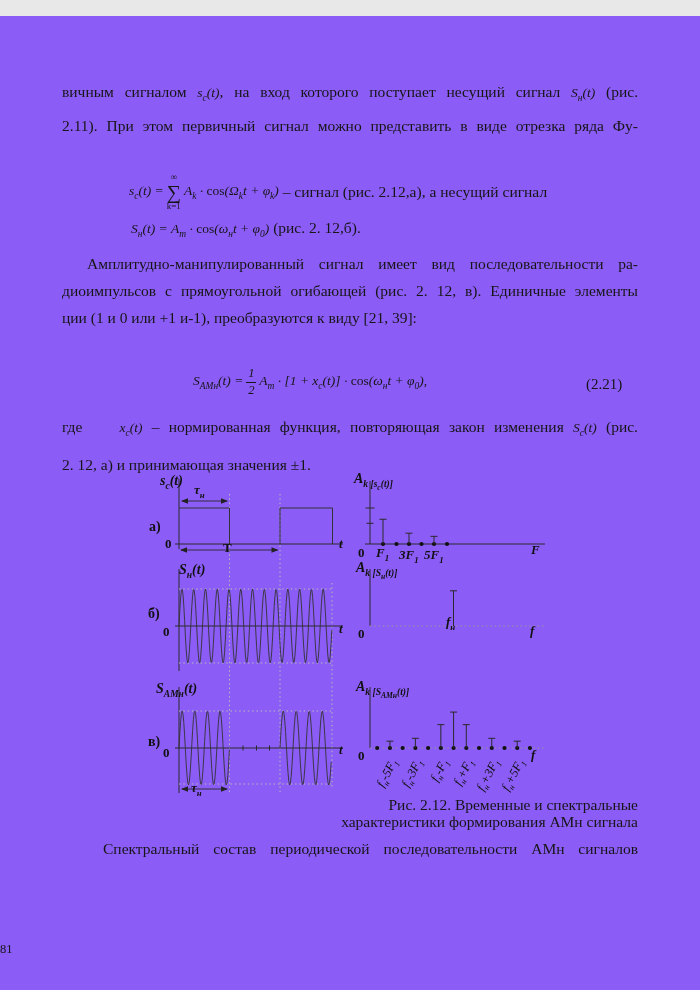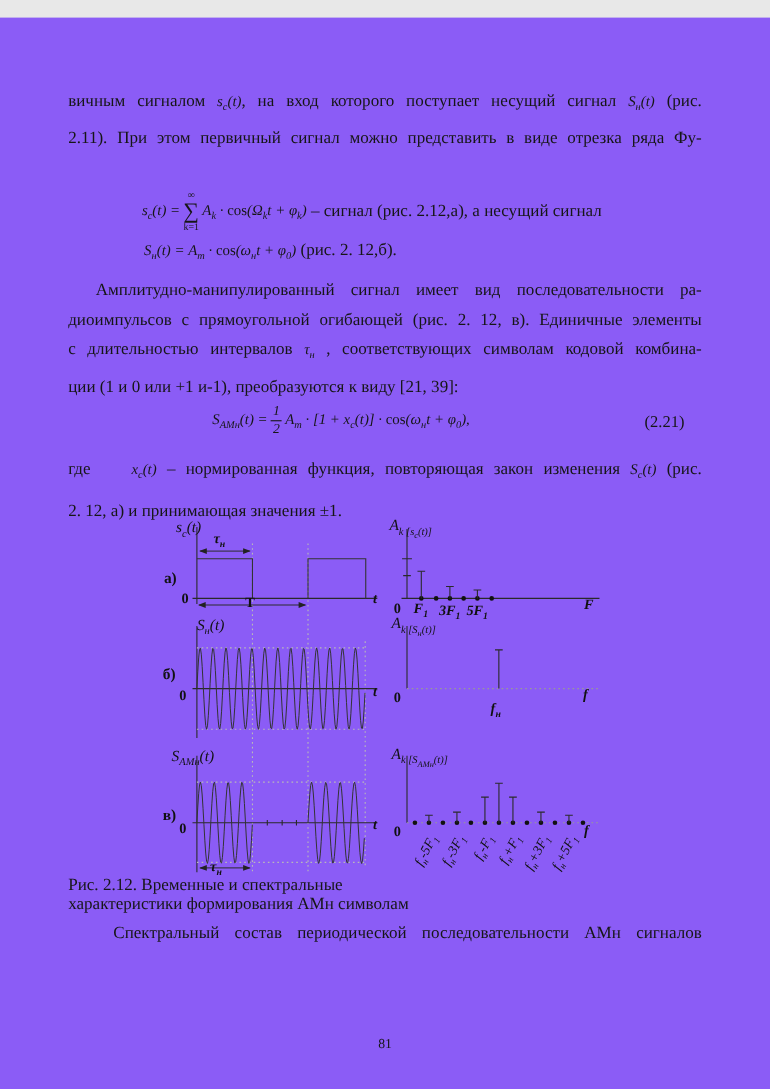--- a/index.html
+++ b/index.html
@@ -19,29 +19,29 @@
   .up{font-style:normal;}
   .formula{position:absolute;display:flex;align-items:center;font-size:15.5px;}
   .formula .txt{font-size:15.5px;}
   .sum{display:inline-flex;flex-direction:column;align-items:center;line-height:1;margin:0 3px;}
   .sum .lim{font-size:9px;font-style:normal;font-family:"Liberation Serif",serif;}
   .sigma{font-size:20px;line-height:1;}
   .frac{display:inline-flex;flex-direction:column;align-items:center;margin:0 3px;vertical-align:middle;}
   .frac span{display:block;font-size:12.5px;line-height:1.1;font-style:italic;}
   .fbar{width:10px;height:1px;background:#161616;margin:1px 0;}
   .eqnum{position:absolute;font-size:15px;}
-  #caption{position:absolute;left:62px;width:576px;text-align:left;font-size:15.5px;line-height:17px;}
-  #pagenum{position:absolute;left:0;width:700px;text-align:center;top:926px;font-size:12.5px;}
+  #caption{position:absolute;left:62px;width:576px;text-align:right;font-size:15.5px;line-height:17px;}
+  #pagenum{position:absolute;left:0;width:700px;text-align:left;top:926px;font-size:12.5px;}
   #figwrap{position:absolute;left:0;top:455px;width:700px;height:345px;}
   #fig-svg{position:absolute;left:0;top:0;}
   .lb{position:absolute;white-space:nowrap;font-family:"Liberation Serif",serif;color:#111;}
   .lb sub{font-size:68%;}
   .lb sub sub{font-size:80%;}
   .yl{font-size:14px;font-weight:bold;}
-  .yl .mv{font-size:14px;font-weight:normal;}
+  .yl .mv{font-size:14px;font-weight:bold;}
   .sm{font-size:13px;font-weight:bold;}
   .sm .mv{font-size:13px;font-style:italic;}
   .pl{font-size:13px;font-weight:bold;font-style:normal;}
   .lt{font-size:14px;font-weight:bold;font-style:normal;}
   .rot{font-size:12.5px;width:50px;text-align:right;transform:rotate(-62deg);transform-origin:100% 50%;}
   .rot .mv{font-size:12.5px;}
 </style>
 </head>
 <body>
 
@@ -63,21 +63,20 @@
     <span class="txt">&nbsp;– сигнал (рис. 2.12,а), а несущий сигнал</span>
   </div>
 
   <div class="formula" style="left:131px;top:203px">
     <span class="txt"><i class="mv">S<sub>н</sub>(t) = A<sub>m</sub> · <span class="up">cos</span>(ω<sub>н</sub>t + φ<sub>0</sub>)</i> (рис. 2. 12,б).</span>
   </div>
 
   <div class="para" id="p2" style="top:234px">
       <div class="line">Амплитудно-манипулированный сигнал имеет вид последовательности ра-</div>
       <div class="line">диоимпульсов с прямоугольной огибающей (рис. 2. 12, в). Единичные элементы</div>
-      <div class="line">с длительностью интервалов <i class="mv">τ<sub>н</sub></i> , соответствующих символам кодовой комбина-</div>
       <div class="line last">ции (1 и 0 или +1 и-1), преобразуются к виду [21, 39]:</div>
     </div>
 
   <div class="formula" style="left:193px;top:351px">
     <span class="mv"><i class="mv">S<sub>АМн</sub>(t) =</i></span>
     <span class="frac">
       <span>1</span>
       <span class="fbar"></span>
       <span>2</span>
     </span>
@@ -183,42 +182,42 @@
         <span class="lb sm" style="left: 376px; top: 74px;"><i class="mv">F<sub>1</sub></i></span>
         <span class="lb sm" style="left: 399px; top: 76px;"><i class="mv">3F<sub>1</sub></i></span>
         <span class="lb sm" style="left: 424px; top: 76px;"><i class="mv">5F<sub>1</sub></i></span>
         <span class="lb sm" style="left: 531px; top: 71px;"><i class="mv">F</i></span>
         <span class="lb yl" style="left: 179px; top: 91px;"><i class="mv">S<sub>н</sub>(t)</i></span>
         <span class="lb lt" style="left: 148px; top: 135px;">б)</span>
         <span class="lb pl" style="left: 163px; top: 153px;">0</span>
         <span class="lb sm" style="left: 339px; top: 150px;"><i class="mv">t</i></span>
         <span class="lb yl" style="left: 356px; top: 89px;"><i class="mv">A<sub>k [S<sub>н</sub>(t)]</sub></i></span>
         <span class="lb pl" style="left: 358px; top: 155px;">0</span>
-        <span class="lb sm" style="left: 446px; top: 165px;"><i class="mv">f<sub>н</sub></i></span>
+        <span class="lb sm" style="left: 446px; top: 143px;"><i class="mv">f<sub>н</sub></i></span>
         <span class="lb sm" style="left: 530px; top: 152px;"><i class="mv">f</i></span>
         <span class="lb yl" style="left: 156px; top: 210px;"><i class="mv">S<sub>АМн</sub>(t)</i></span>
         <span class="lb lt" style="left: 148px; top: 263px;">в)</span>
         <span class="lb pl" style="left: 163px; top: 274px;">0</span>
         <span class="lb sm" style="left: 339px; top: 271px;"><i class="mv">t</i></span>
         <span class="lb sm" style="left: 191px; top: 309px;"><i class="mv">τ<sub>н</sub></i></span>
         <span class="lb yl" style="left: 356px; top: 208px;"><i class="mv">A<sub>k [S<sub>АМн</sub>(t)]</sub></i></span>
         <span class="lb pl" style="left: 358px; top: 277px;">0</span>
         <span class="lb sm" style="left: 531px; top: 276px;"><i class="mv">f</i></span>
         <span class="lb rot" style="left: 344.93px; top: 281px;"><i class="mv">f<sub>н</sub>-5F<sub>1</sub></i></span>
         <span class="lb rot" style="left: 370.39px; top: 281px;"><i class="mv">f<sub>н</sub>-3F<sub>1</sub></i></span>
         <span class="lb rot" style="left: 395.85px; top: 281px;"><i class="mv">f<sub>н</sub>-F<sub>1</sub></i></span>
         <span class="lb rot" style="left: 421.31px; top: 281px;"><i class="mv">f<sub>н</sub>+F<sub>1</sub></i></span>
         <span class="lb rot" style="left: 446.77px; top: 281px;"><i class="mv">f<sub>н</sub>+3F<sub>1</sub></i></span>
         <span class="lb rot" style="left: 472.23px; top: 281px;"><i class="mv">f<sub>н</sub>+5F<sub>1</sub></i></span>
       </div>
   </div>
 
   <div id="caption" style="top:780px">
     <div>Рис. 2.12. Временные и спектральные</div>
-    <div>характеристики формирования АМн символам</div>
+    <div>характеристики формирования АМн сигнала</div>
   </div>
 
   <div class="para" id="p3" style="top:819px">
       <div class="line">Спектральный состав периодической последовательности АМн сигналов</div>
     </div>
 
   <div id="pagenum">81</div>
 
 </div>
 

